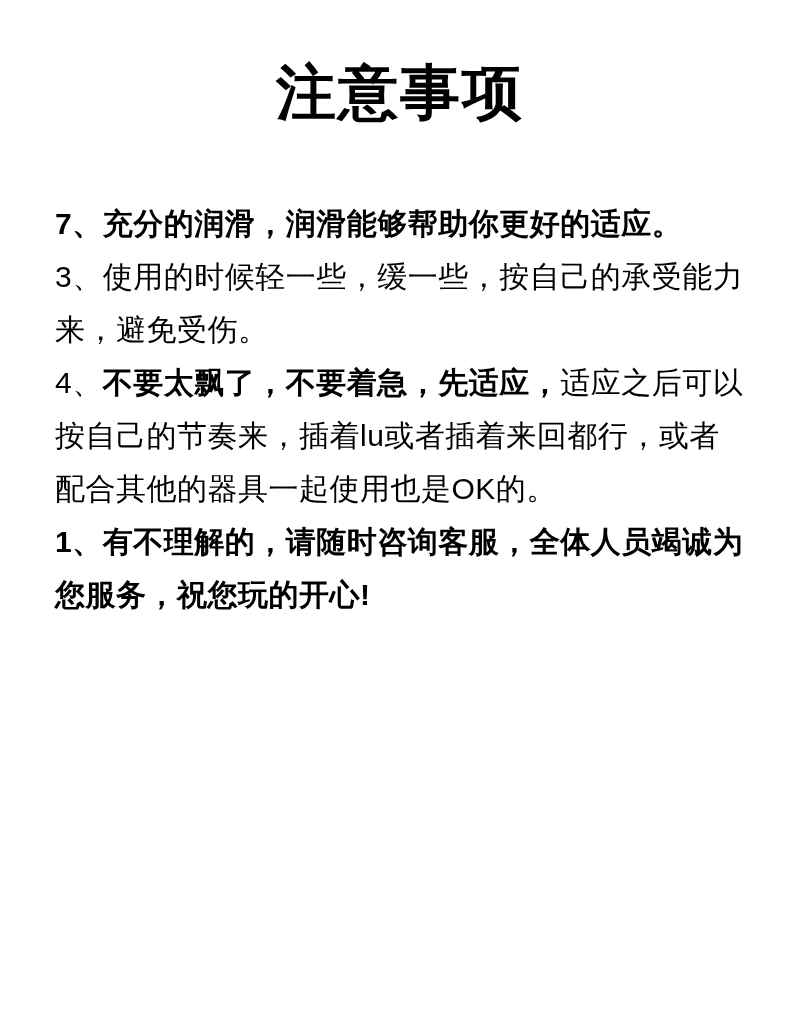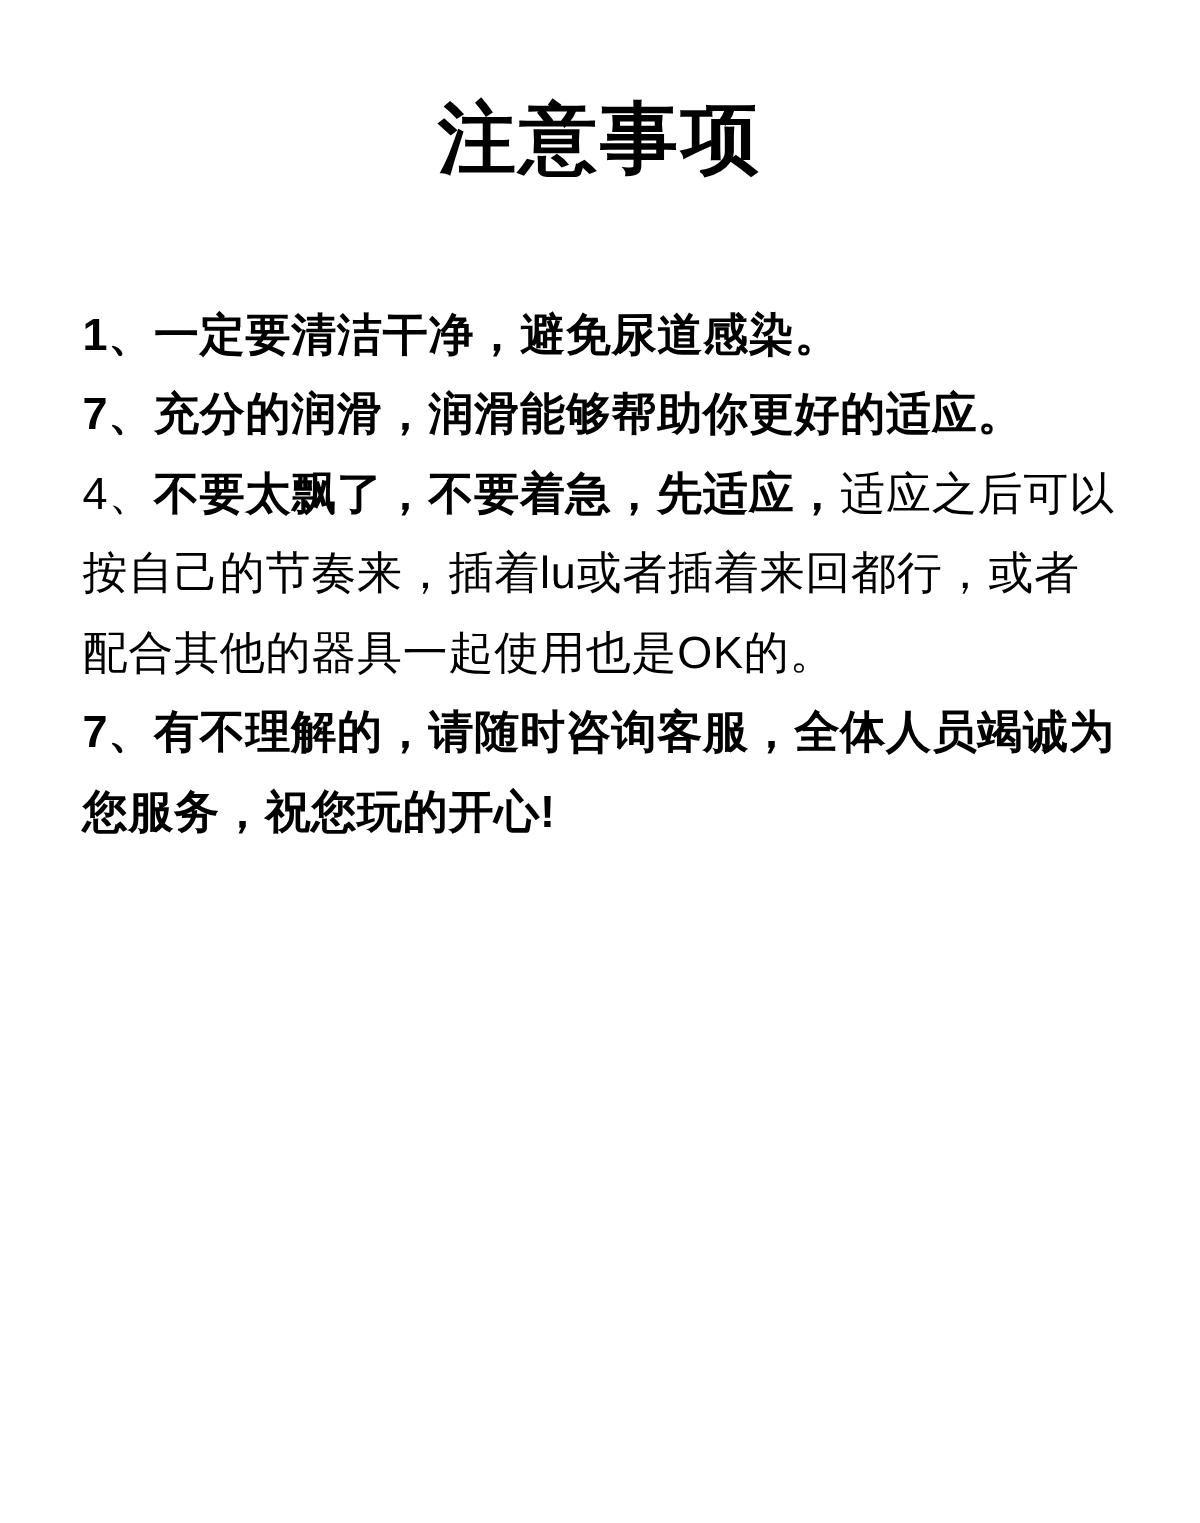--- a/index.html
+++ b/index.html
@@ -9,21 +9,21 @@
   body {
     width: 800px;
     height: 1015px;
     background: #ffffff;
     color: #000000;
     font-family: "Liberation Sans", sans-serif;
     overflow: hidden;
   }
   .page-title {
     margin: 46px 0 0 0;
-    font-size: 52px;
+    font-size: 60px;
     line-height: 94px;
     font-weight: 900;
     text-align: center;
     letter-spacing: 2px;
   }
   .notice-list {
     margin: 57px 52px 0 55px;
     font-size: 30px;
     line-height: 53px;
     letter-spacing: 0.5px;
@@ -38,17 +38,17 @@
   .run-regular {
     font-weight: 400;
   }
 </style>
 </head>
 <body>
 
 <h1 class="page-title">注意事项</h1>
 
 <section class="notice-list">
-    <p><span class="run-bold">1、一定要清洁干净，避免尿道感染。</span></p>
     <p><span class="run-bold">7、充分的润滑，润滑能够帮助你更好的适应。</span></p>
+    <p><span class="run-regular">3、使用的时候轻一些，缓一些，按自己的承受能力来，避免受伤。</span></p>
     <p><span class="run-regular">4、</span><span class="run-bold">不要太飘了，不要着急，先适应，</span><span class="run-regular">适应之后可以按自己的节奏来，插着lu或者插着来回都行，或者配合其他的器具一起使用也是OK的。</span></p>
-    <p><span class="run-bold">7、有不理解的，请随时咨询客服，全体人员竭诚为您服务，祝您玩的开心!</span></p>
+    <p><span class="run-bold">1、有不理解的，请随时咨询客服，全体人员竭诚为您服务，祝您玩的开心!</span></p>
   </section>
 
 </body></html>

